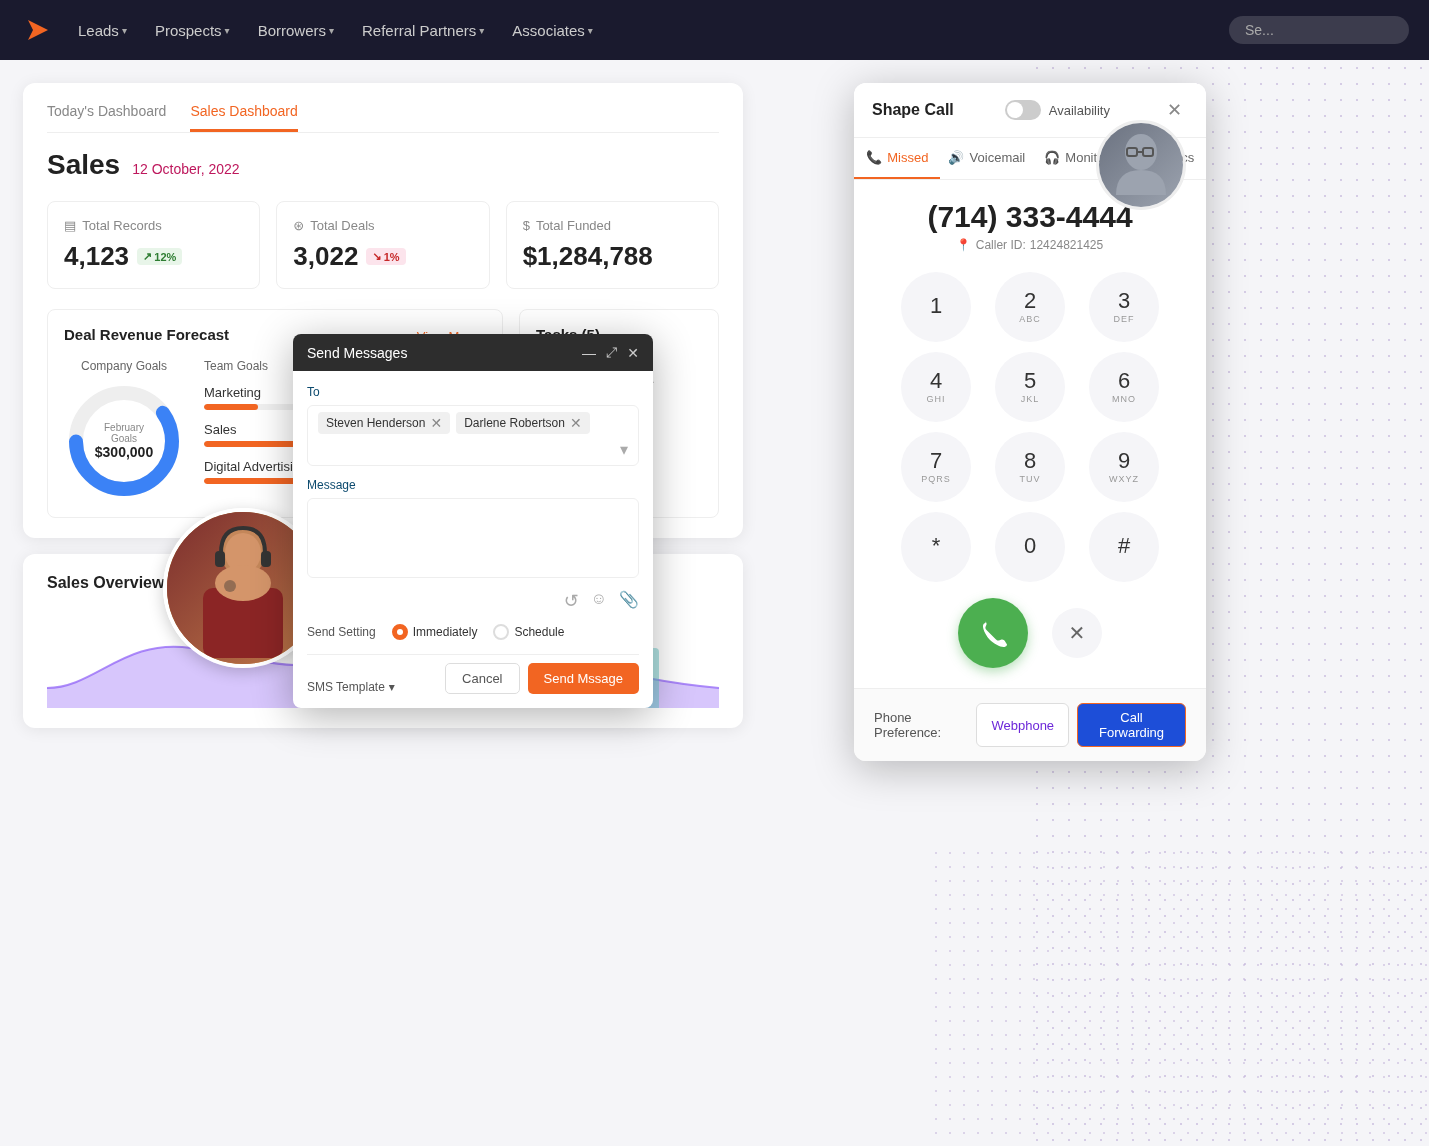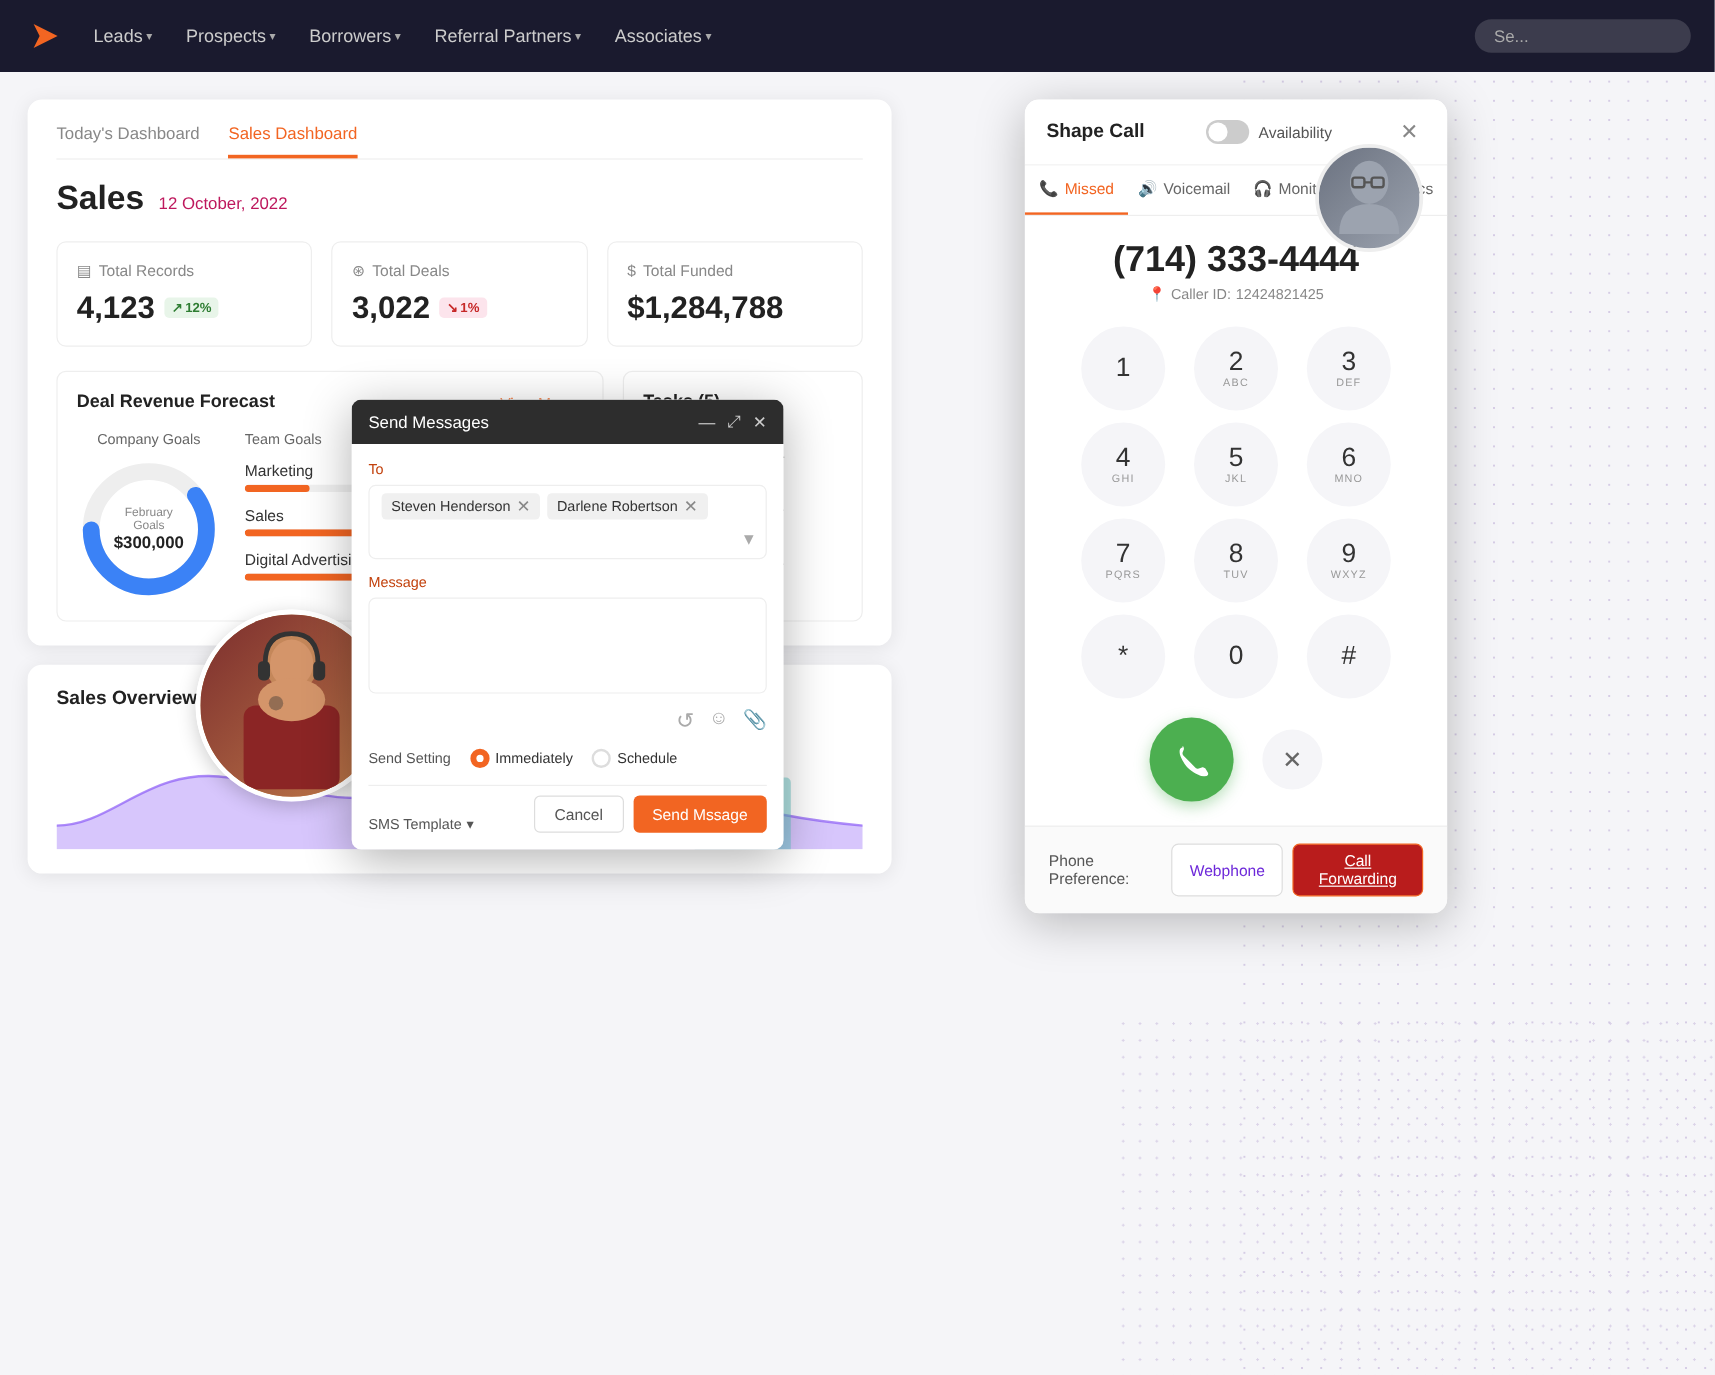--- a/index.html
+++ b/index.html
@@ -556,24 +556,23 @@
     .pref-btn {
       padding: 6px 14px;
       border-radius: 6px;
       font-size: 13px;
       border: 1px solid #ddd;
       cursor: pointer;
       background: #fff;
       color: #6d28d9;
     }
     .pref-btn.active {
-      background: #b91c1c;
+      background: #1d4ed8;
       color: #fff;
       border-color: #f26522;
-      text-decoration: underline;
     }
 
     
     .send-messages-modal {
       position: absolute;
       left: 270px;
       bottom: 20px;
       width: 360px;
       background: #fff;
       border-radius: 8px;
@@ -603,21 +602,21 @@
       border: none;
       color: #ccc;
       cursor: pointer;
       font-size: 14px;
     }
     .modal-body {
       padding: 14px;
     }
     .modal-field-label {
       font-size: 12px;
-      color: #c2410c;
+      color: #0c4a6e;
       margin-bottom: 6px;
     }
     .modal-recipients {
       display: flex;
       flex-wrap: wrap;
       gap: 6px;
       border: 1px solid #eee;
       border-radius: 6px;
       padding: 6px 10px;
       margin-bottom: 12px;

